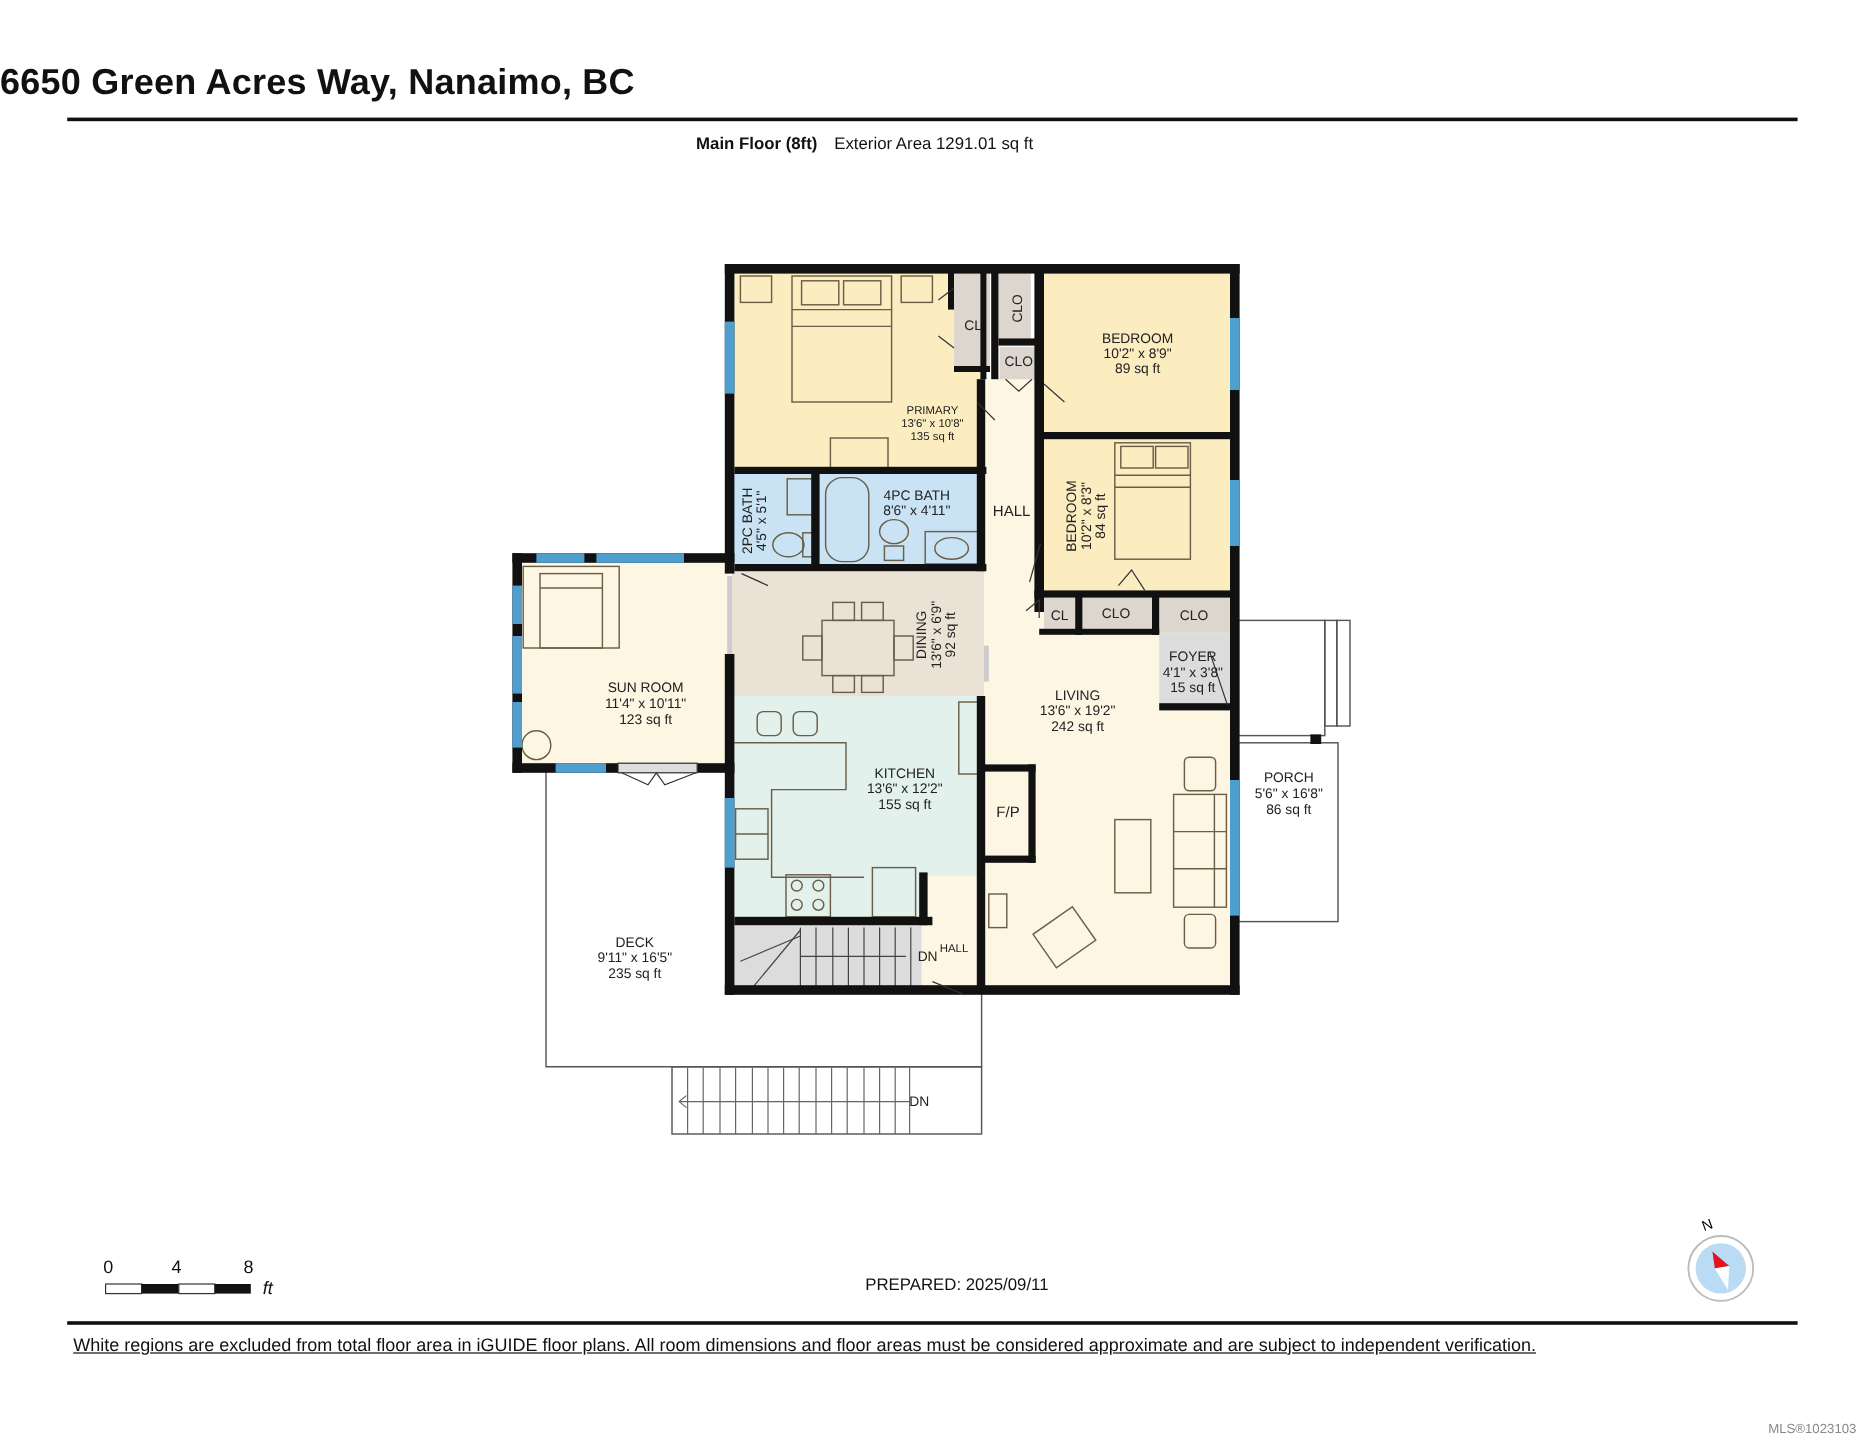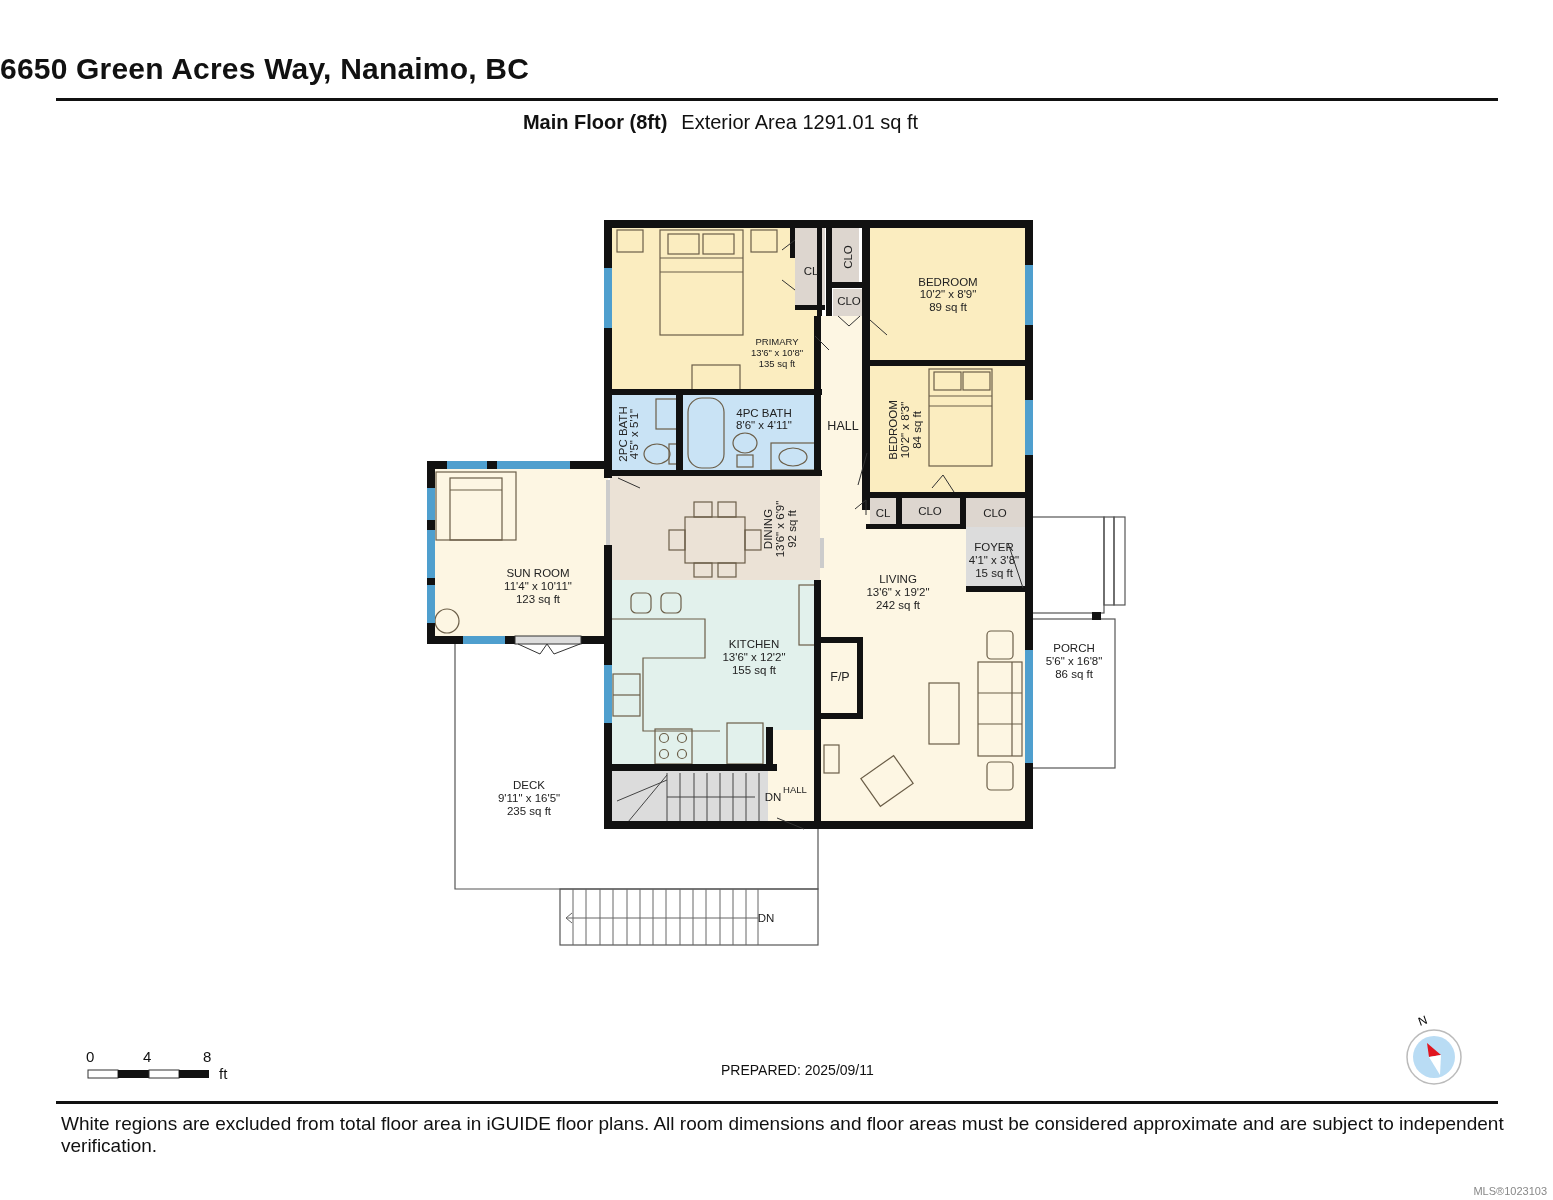--- a/index.html
+++ b/index.html
@@ -1,28 +1,28 @@
 <!DOCTYPE html>
 <html><head>
 <meta charset="utf-8">
 <style>
   html,body{margin:0;padding:0;background:#fff;}
   body{width:1553px;height:1200px;position:relative;overflow:hidden;font-family:"Liberation Sans",sans-serif;color:#111;}
   .title{position:absolute;left:0;top:52px;width:1553px;font-size:30px;font-weight:bold;letter-spacing:0.2px;}
   .rule{position:absolute;left:56px;width:1442px;height:3px;background:#111;}
   .rule.top{top:98px;}
   .rule.bottom{top:1101px;}
-  .subtitle{position:absolute;left:0;top:111px;width:1441px;text-align:center;font-size:20px;}
+  .subtitle{position:absolute;left:0;top:111px;width:1441px;text-align:center;font-size:14px;}
   .subtitle b{font-weight:bold;margin-right:14px;}
   svg.plan{position:absolute;left:0;top:0;}
   .rl{font-family:"Liberation Sans",sans-serif;font-size:11.5px;fill:#222;text-anchor:middle;}
   .rl.big{font-size:12.5px;}
   .rl.small{font-size:9.5px;}
   .prepared{position:absolute;left:702px;top:1062px;font-size:14px;margin-left:19px;}
-  .disclaimer{position:absolute;left:61px;top:1113px;font-size:19px;}
+  .disclaimer{position:absolute;left:61px;top:1113px;font-size:15px;text-decoration:underline;}
   .mls{position:absolute;right:6px;top:1185px;font-size:11px;color:#888;}
 </style>
 </head>
 <body>
 
 <div class="title">6650 Green Acres Way, Nanaimo, BC</div>
 <div class="rule top"></div>
 <div class="subtitle"><b>Main Floor (8ft)</b><span>Exterior Area 1291.01 sq ft</span></div>
 
 <svg class="plan" width="1553" height="1200" viewBox="0 0 1553 1200">
@@ -309,19 +309,19 @@
     <rect x="118" y="1070" width="31" height="8" fill="#111"></rect>
     <rect x="149" y="1070" width="30" height="8" fill="#fff" stroke="#333" stroke-width="1"></rect>
     <rect x="179" y="1070" width="30" height="8" fill="#111"></rect>
   </g>
 </svg>
 
 <div style="position:absolute;left:0;top:0;">
   <span style="position:absolute;left:86px;top:1048px;font-size:15px;">0</span>
   <span style="position:absolute;left:143px;top:1048px;font-size:15px;">4</span>
   <span style="position:absolute;left:203px;top:1048px;font-size:15px;">8</span>
-  <span style="position:absolute;left:219px;top:1065px;font-size:15px;">ft</span>
+  <span style="position:absolute;left:219px;top:1065px;font-size:15px;font-style:italic;">ft</span>
 </div>
 
 <div class="prepared">PREPARED: 2025/09/11</div>
 <div class="rule bottom"></div>
 <div class="disclaimer">White regions are excluded from total floor area in iGUIDE floor plans. All room dimensions and floor areas must be considered approximate and are subject to independent verification.</div>
 <div class="mls">MLS®1023103</div>
 
 </body></html>

